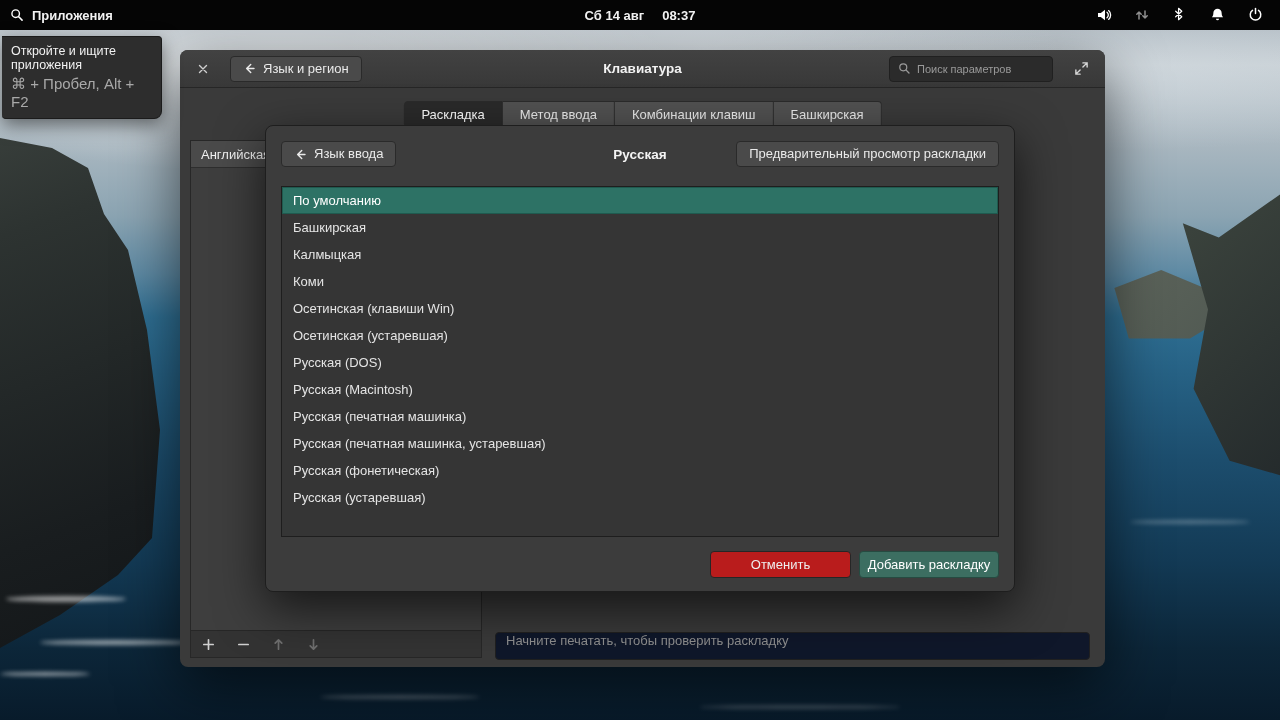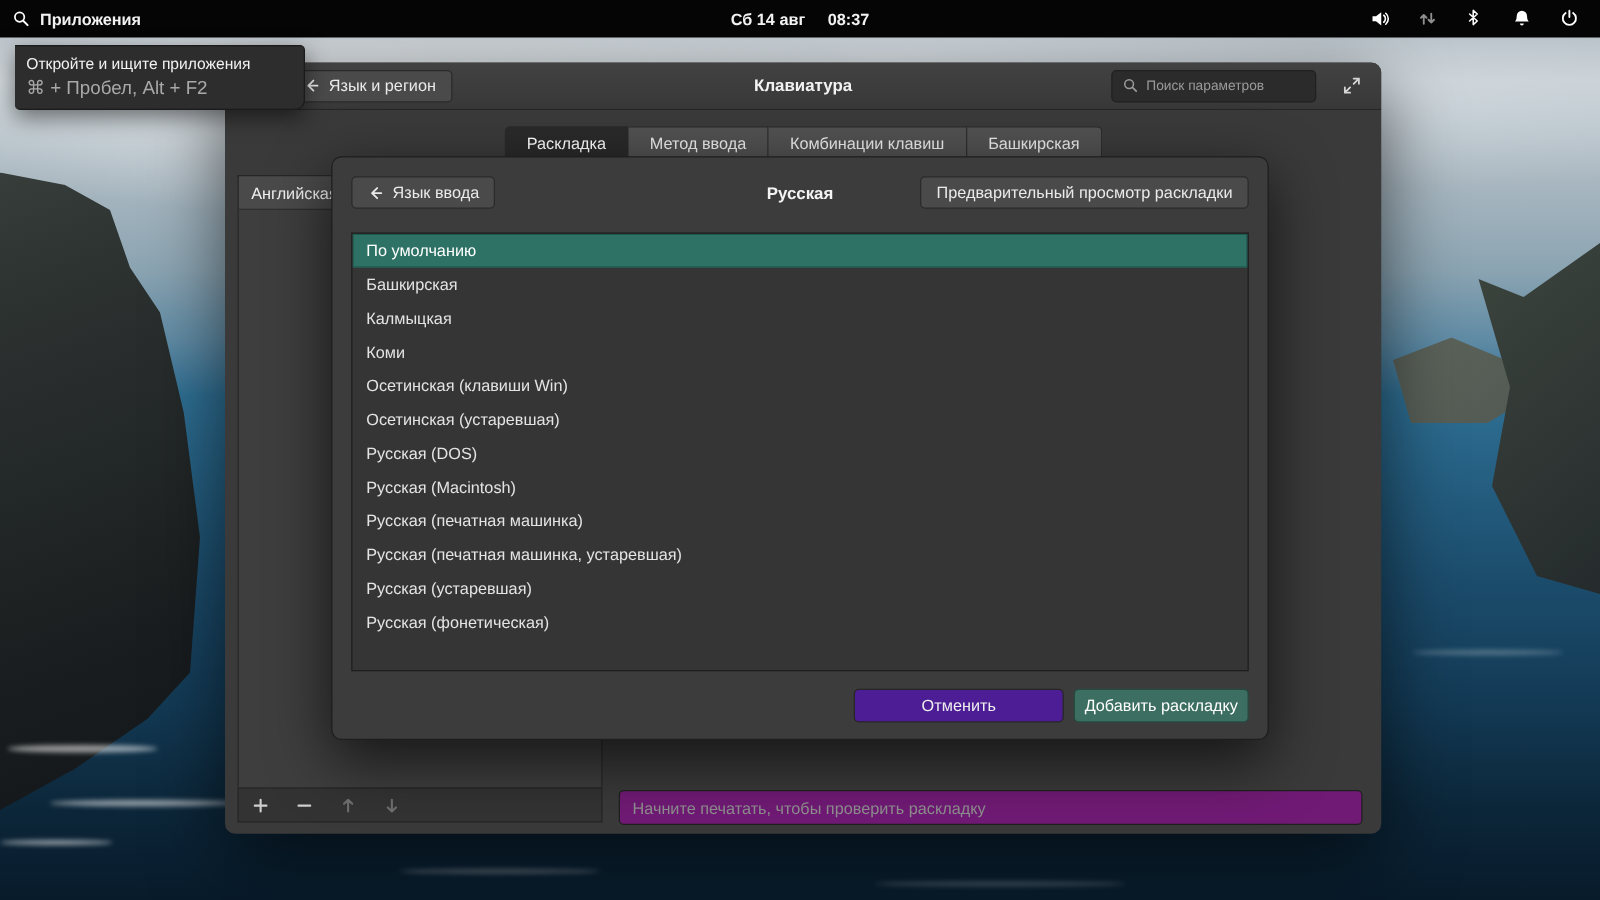--- a/index.html
+++ b/index.html
@@ -36,21 +36,21 @@
   
   .topbar { position:absolute; left:0; top:0; width:1280px; height:30px; background:#050505;
     color:#f2f2f2; display:flex; align-items:center; font-size:13px; z-index:40; }
   .topbar-left { display:flex; align-items:center; gap:8px; padding-left:10px; font-weight:bold; }
   .topbar-center { position:absolute; left:50%; transform:translateX(-50%); display:flex; gap:18px; font-weight:bold; }
   .topbar-right { margin-left:auto; display:flex; align-items:center; gap:22px; padding-right:16px; }
   .tb-icon { width:16px; height:16px; color:#ffffff; display:block; }
   .tb-icon.dim { color:#8f8f8f; }
 
   
-  .tooltip { position:absolute; left:12px; top:36px; width:232px; background:#2d2d2d;
+  .tooltip { position:absolute; left:2px; top:36px; width:160px; background:#2d2d2d;
     border:1px solid #1b1b1b; border-left:none; border-radius:0 4px 8px 4px;
     padding:7px 10px 8px 9px; z-index:50; box-shadow:0 6px 18px rgba(0,0,0,.5); }
   .tooltip-title { color:#f2f2f2; font-size:12.5px; }
   .tooltip-shortcut { color:#a9a9a9; font-size:15px; margin-top:3px; }
 
   
   .window { position:absolute; left:180px; top:50px; width:925px; height:617px;
     background:#3a3a3a; border-radius:8px; box-shadow:0 20px 60px rgba(0,0,0,.6);
     color:#e6e6e6; font-size:13px; z-index:10; }
   .headerbar { position:relative; height:38px; background:linear-gradient(180deg,#424242,#383838);
@@ -78,37 +78,37 @@
 
   .side-list { position:absolute; left:10px; top:90px; width:292px; height:490px;
     background:#3e3e3e; border:1px solid #272727; border-bottom:none; overflow:hidden; }
   .side-row { height:27px; line-height:27px; padding-left:10px; background:#4a4a4a; color:#f0f0f0; border-bottom:1px solid #2e2e2e; }
   .side-toolbar { position:absolute; left:10px; top:580px; width:292px; height:28px;
     background:#333333; border:1px solid #272727; display:flex; align-items:center; gap:20px; padding-left:10px; }
   .tool-icon { width:15px; height:15px; color:#d0d0d0; }
   .tool-icon.dim { color:#6f6f6f; }
 
   .test-entry { position:absolute; left:315px; top:582px; width:595px; height:28px;
-    background:#701a75; border:1px solid #202020; border-radius:4px; display:flex; align-items:center; padding:0 10px; }
+    background:#0f172a; border:1px solid #202020; border-radius:4px; display:flex; align-items:flex-start; padding:0 10px; }
   .test-entry input { width:100%; background:transparent; border:none; outline:none;
     color:#c9c9c9; font-size:13px; font-family:"Liberation Sans", sans-serif; }
   .test-entry input::placeholder { color:#8f8f8f; }
 
   
   .dialog { position:absolute; left:85px; top:75px; width:750px; height:467px;
     background:#3c3c3c; border:1px solid #1e1e1e; border-radius:8px;
     box-shadow:0 16px 48px rgba(0,0,0,.65); z-index:20; }
   .dialog-header { position:relative; height:30px; margin:13px 15px 0 15px; display:flex; align-items:center; justify-content:space-between; }
   .dialog-title { position:absolute; left:50%; transform:translateX(-50%); font-weight:bold; color:#f4f4f4; font-size:13.5px; }
   .variant-list { margin:17px 15px 0 15px; height:351px; background:#353535; border:1px solid #1e1e1e; overflow:hidden; }
   .variant-row { height:27px; line-height:27px; padding-left:11px; color:#e4e4e4; font-size:13px; }
   .variant-row.selected { background:#2d7265; color:#ffffff; box-shadow:inset 0 0 0 1px #1f5a4f; }
   .dialog-footer { position:absolute; right:15px; bottom:13px; display:flex; gap:8px; }
   .dlg-btn { border-radius:4px; padding:5px 0; font-size:13px; text-align:center; border:1px solid #262626; }
-  .cancel-btn { width:168px; background:#4c1d95; color:#eeeeee; }
+  .cancel-btn { width:141px; background:#b91c1c; color:#eeeeee; }
   .add-btn { width:140px; background:#3c6e61; border-color:#254b41; color:#ffffff; }
 
   svg { display:block; }
 </style>
 </head>
 <body>
 
 <div class="desktop">
   <div class="clouds"></div>
   <div class="cliff-right-far"></div>
@@ -209,22 +209,22 @@
       <div class="variant-row selected">По умолчанию</div>
       <div class="variant-row">Башкирская</div>
       <div class="variant-row">Калмыцкая</div>
       <div class="variant-row">Коми</div>
       <div class="variant-row">Осетинская (клавиши Win)</div>
       <div class="variant-row">Осетинская (устаревшая)</div>
       <div class="variant-row">Русская (DOS)</div>
       <div class="variant-row">Русская (Macintosh)</div>
       <div class="variant-row">Русская (печатная машинка)</div>
       <div class="variant-row">Русская (печатная машинка, устаревшая)</div>
+      <div class="variant-row">Русская (фонетическая)</div>
       <div class="variant-row">Русская (устаревшая)</div>
-      <div class="variant-row">Русская (фонетическая)</div>
     </div>
 
     <div class="dialog-footer">
       <div class="dlg-btn cancel-btn">Отменить</div>
       <div class="dlg-btn add-btn">Добавить раскладку</div>
     </div>
   </div>
 </div>
 
 <div class="topbar">

